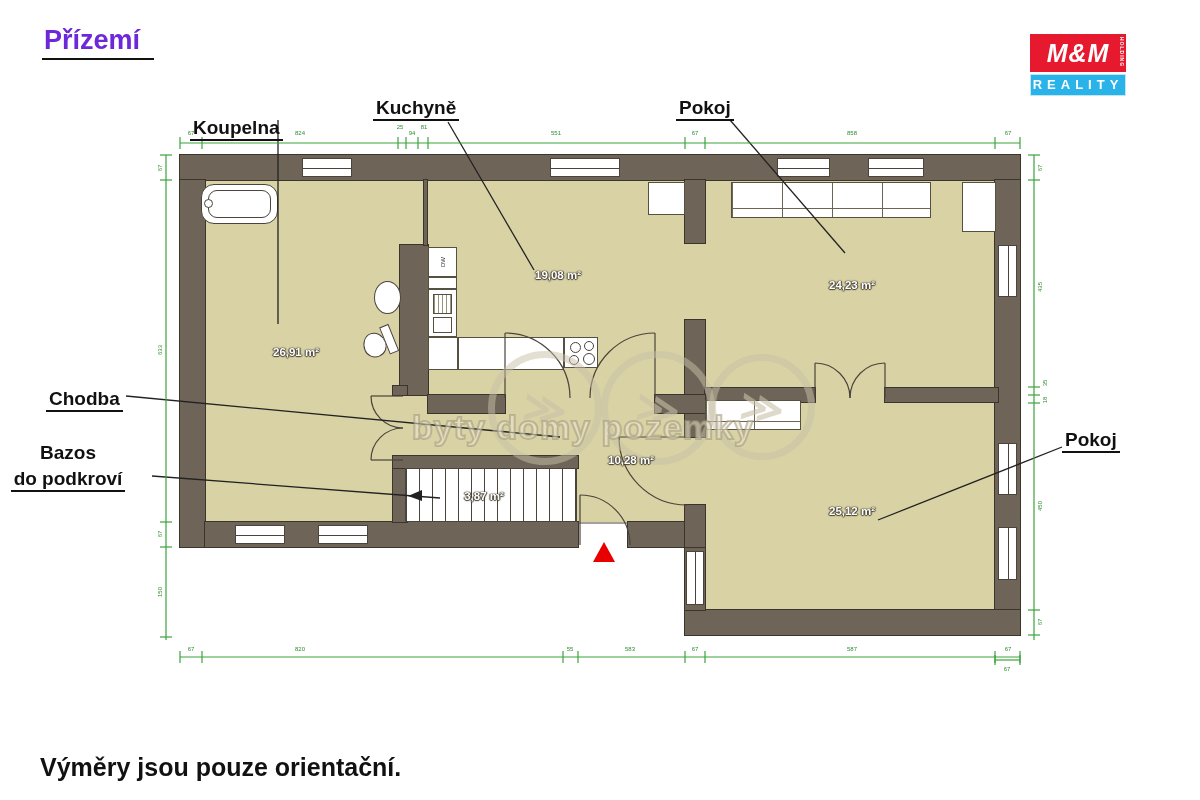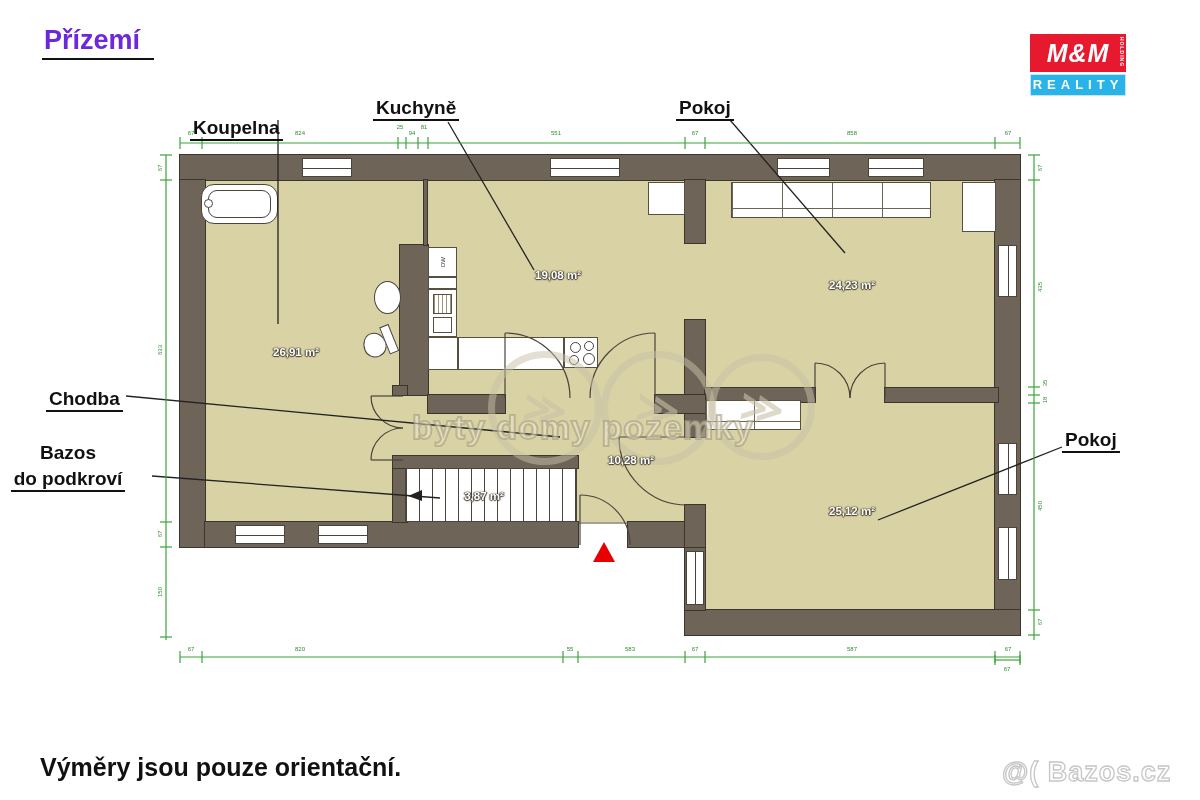--- a/index.html
+++ b/index.html
@@ -62,21 +62,20 @@
   .brclo{background-image:repeating-linear-gradient(90deg,#6b6553 0 1px,transparent 1px 48px),
          linear-gradient(transparent 20px,#6b6553 20px,#6b6553 21px,transparent 21px);}
 </style>
 </head>
 <body>
 
 <div id="plan">
 
   <div class="title">Přízemí</div>
   <div class="footer">Výměry jsou pouze orientační.</div>
-  <div class="bazos">@( Bazos.cz</div>
   <div class="logo">
     <div class="logo-red">
       <span>M&amp;M</span>
       <span class="logo-holding">HOLDING</span>
     </div>
     <div class="logo-blue">REALITY</div>
   </div>
 
   <div class="floor" style="left:205px;top:180px;width:480px;height:342px;"></div>
   <div class="floor" style="left:705px;top:180px;width:290px;height:208px;"></div>

